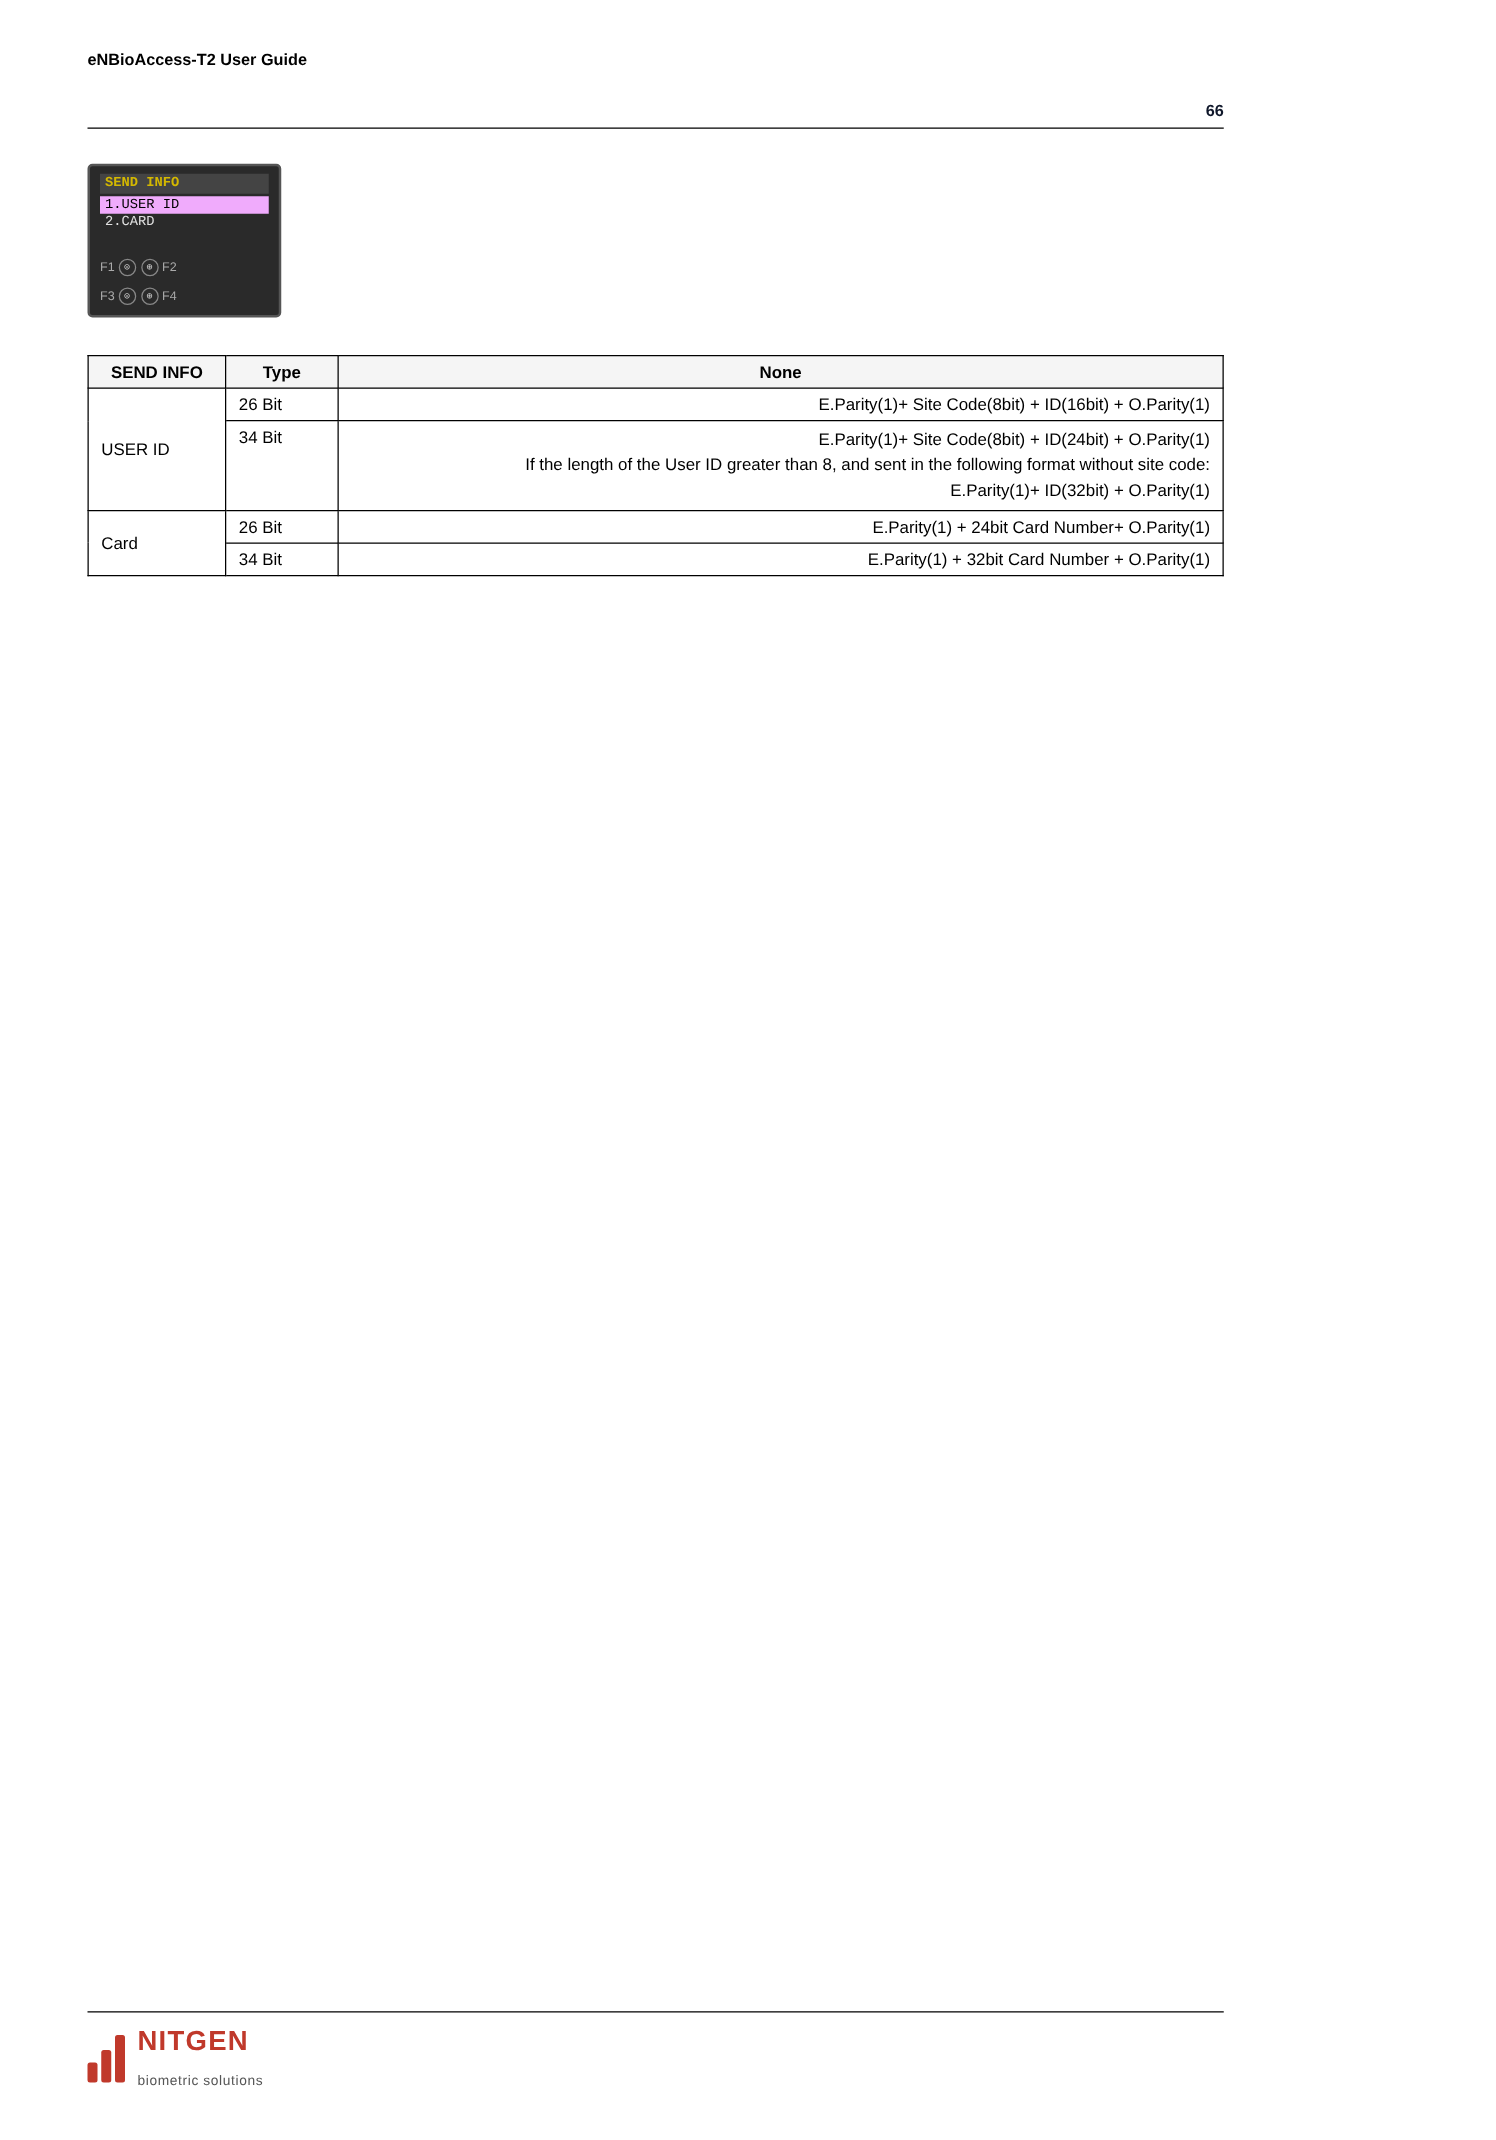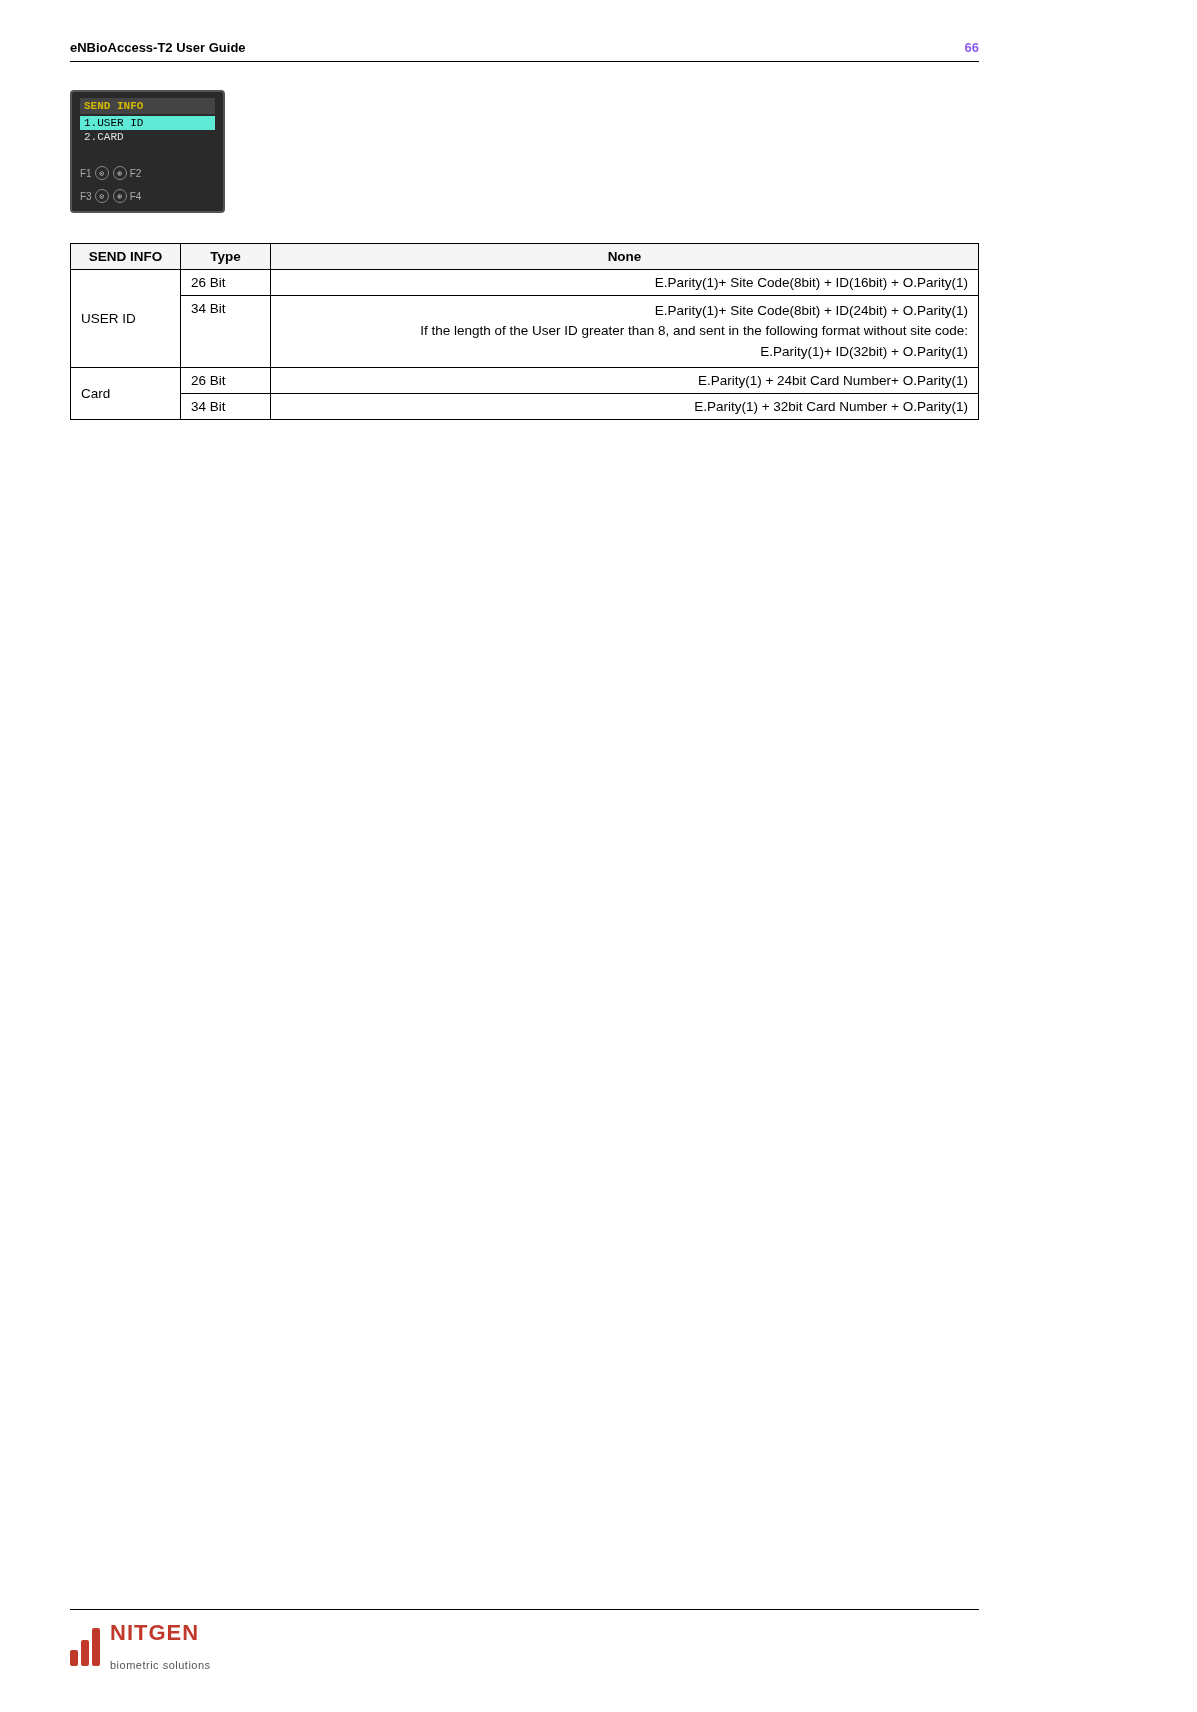--- a/index.html
+++ b/index.html
@@ -33,21 +33,22 @@
 
     .header-title {
       font-size: 13px;
       font-weight: bold;
       color: #000;
     }
 
     .header-page-num {
       font-size: 13px;
       font-weight: bold;
-      color: #8b5cf6;
+      color: #0f172a;
+      margin-top: 41px;
     }
 
     
     .device-mockup {
       width: 155px;
       background: #2a2a2a;
       border: 2px solid #555;
       border-radius: 4px;
       padding: 6px 8px 8px 8px;
       margin-bottom: 30px;
@@ -62,21 +63,21 @@
       font-weight: bold;
       margin-bottom: 2px;
     }
 
     .device-row {
       font-size: 11px;
       padding: 1px 4px;
     }
 
     .device-row.selected {
-      background: #5eead4;
+      background: #f0abfc;
       color: #000;
     }
 
     .device-row.normal {
       color: #e0e0e0;
     }
 
     .device-spacer {
       height: 18px;
     }

